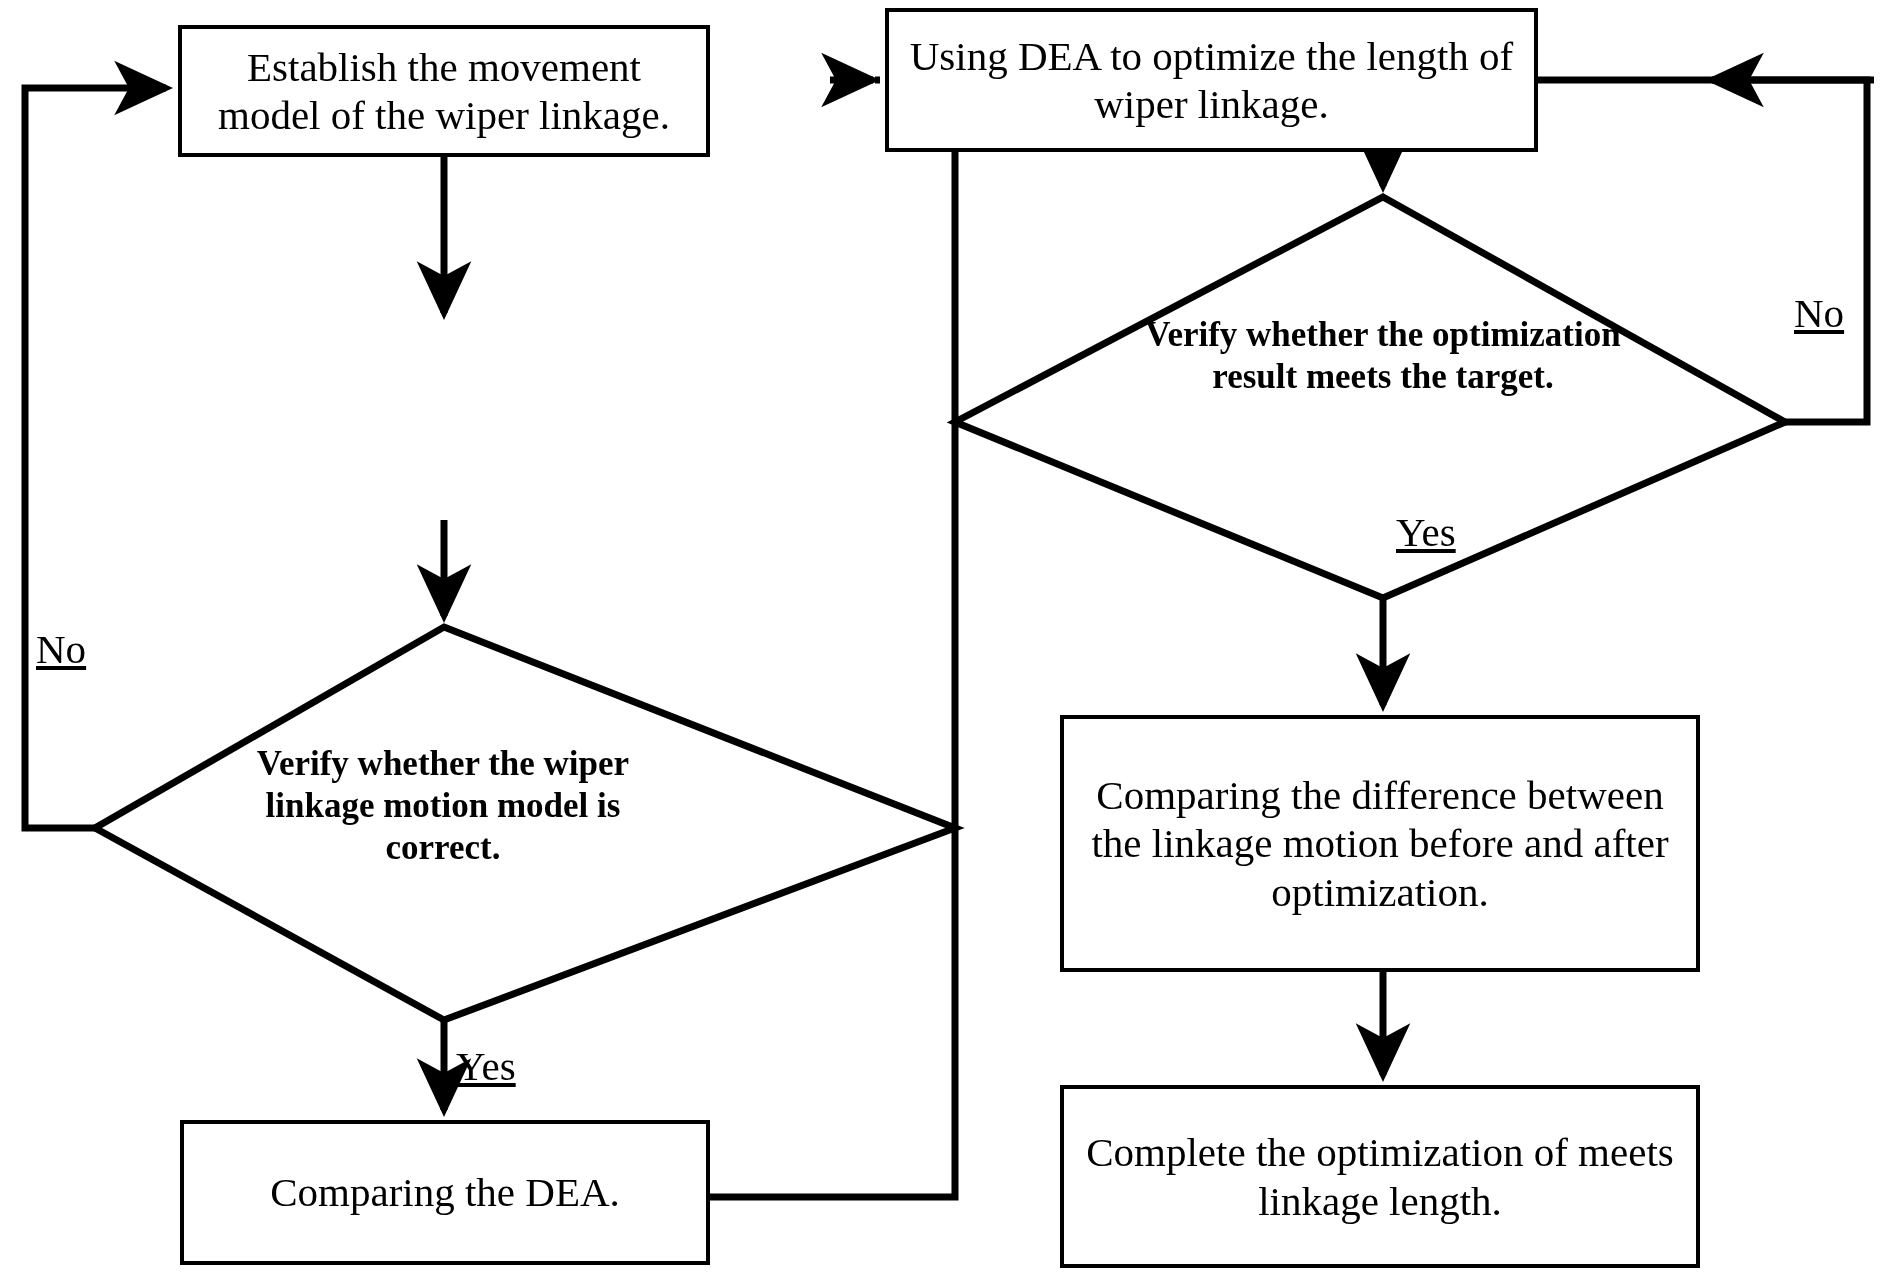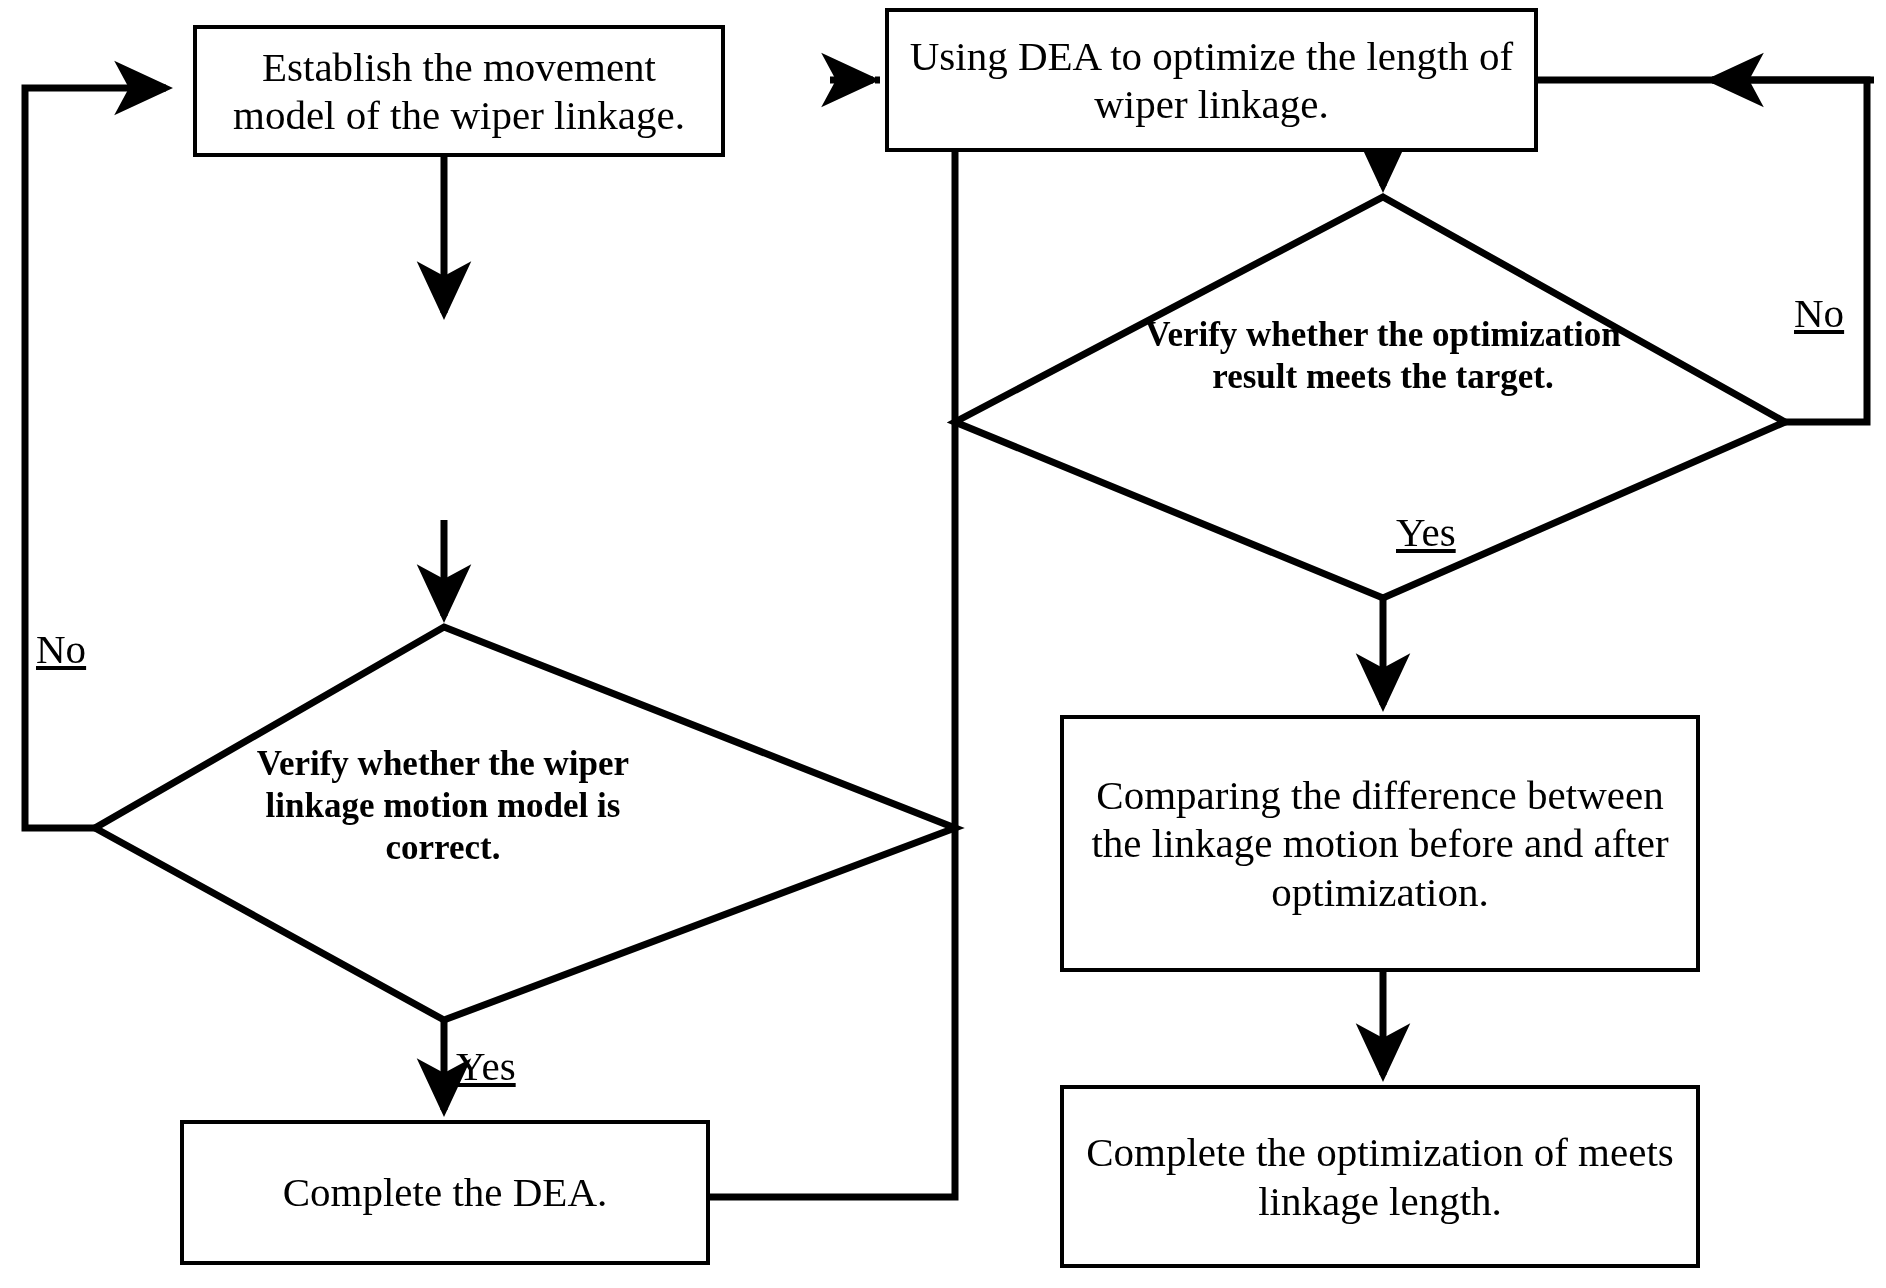--- a/index.html
+++ b/index.html
@@ -49,31 +49,31 @@
     <path d="M1785,422 L1867,422 L1867,80 L1712,80" stroke="#000" stroke-width="7" fill="none" marker-end="url(#ah)"></path>
 
     <path d="M880,80 L875,80" stroke="#000" stroke-width="7" fill="none"></path>
     <path d="M830,80 L873,80" stroke="#000" stroke-width="7" fill="none" marker-end="url(#ah)"></path>
 
     <polygon points="444,627 955,828 444,1020 95,828" fill="#ffffff" stroke="#000000" stroke-width="7"></polygon>
 
     <polygon points="1383,197 1785,422 1383,598 955,422" fill="#ffffff" stroke="#000000" stroke-width="7"></polygon>
   </svg>
 
-  <div class="node rect" style="left:178px;top:25px;width:532px;height:132px;margin-left:15px;">
+  <div class="node rect" style="left:178px;top:25px;width:532px;height:132px;">
     <span class="txt">Establish the movement model of the wiper linkage.</span>
   </div>
 
 
   <div class="dtxt" style="left:228px;top:720px;width:430px;height:172px;">
     <span>Verify whether the wiper linkage motion model is correct.</span>
   </div>
 
   <div class="node rect" style="left:180px;top:1120px;width:530px;height:145px;">
-    <span class="txt">Complete the DEA.</span>
+    <span class="txt">Comparing the DEA.</span>
   </div>
 
   <div class="node rect" style="left:885px;top:8px;width:653px;height:144px;">
     <span class="txt">Using DEA to optimize the length of wiper linkage.</span>
   </div>
 
   <div class="dtxt" style="left:1113px;top:270px;width:540px;height:172px;">
     <span>Verify whether the optimization result meets the target.</span>
   </div>
 

